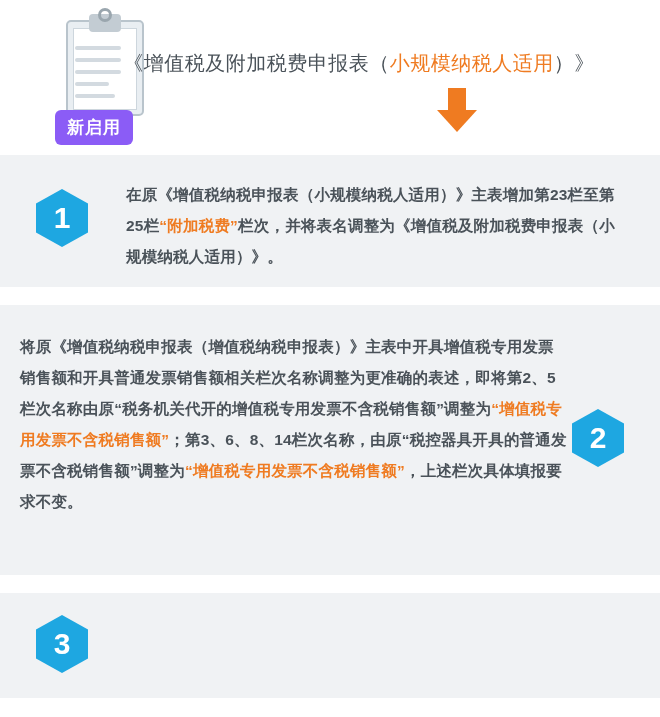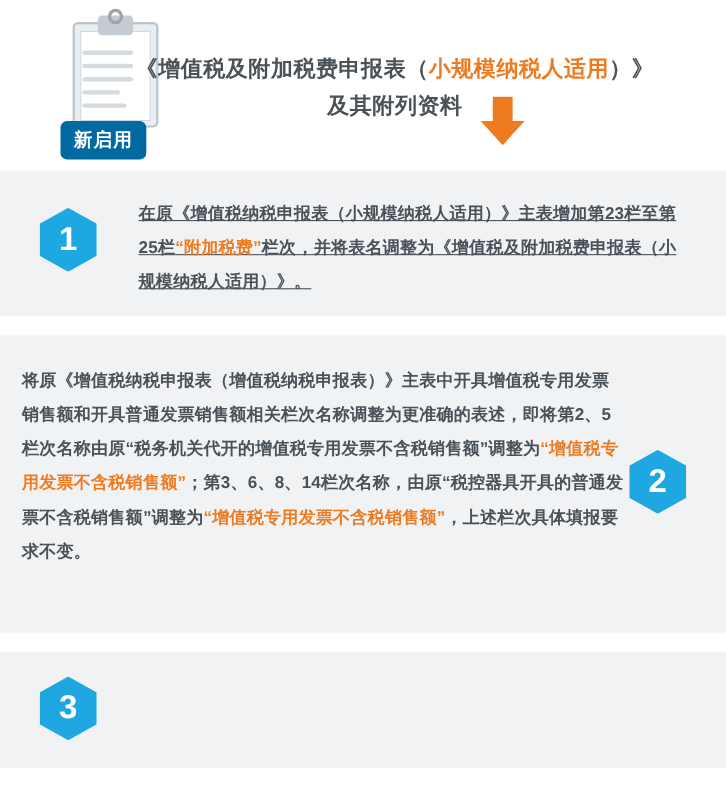--- a/index.html
+++ b/index.html
@@ -77,38 +77,38 @@
     height: 14px;
     border: 3px solid #9aa6ae;
     border-radius: 50%;
     box-sizing: border-box;
     background: transparent;
   }
   .badge-new {
     position: absolute;
     left: 55px;
     top: 110px;
-    background: #0369a1;
+    background: #8b5cf6;
     color: #ffffff;
     font-size: 17px;
     font-weight: bold;
     padding: 6px 12px;
     border-radius: 6px;
     letter-spacing: 1px;
   }
   .title-block {
     position: absolute;
     left: 76px;
     top: 46px;
     width: 566px;
     text-align: center;
   }
   .title-line {
     font-size: 20px;
-    font-weight: bold;
+    font-weight: normal;
     color: #4a5259;
     line-height: 34px;
     letter-spacing: 0.5px;
   }
   .title-hl {
     color: #ef7b21;
   }
   .arrow-down {
     position: absolute;
     left: 437px;
@@ -166,21 +166,20 @@
     color: #4a5259;
     font-size: 15.5px;
     line-height: 31px;
     font-weight: bold;
     letter-spacing: 0.2px;
   }
   .t1 {
     left: 126px;
     top: 24px;
     width: 500px;
-    text-decoration: underline;
   }
   .t2 {
     left: 20px;
     top: 26px;
     width: 548px;
   }
   .t3 {
     left: 126px;
     top: 22px;
     width: 500px;
@@ -204,21 +203,20 @@
       <div class="clip-line" style="top:74px; width:34px;"></div>
       <div class="clip-line" style="top:86px; width:40px;"></div>
       <div class="clip-top"></div>
       <div class="clip-ring"></div>
     </div>
 
     <div class="badge-new">新启用</div>
 
     <div class="title-block">
       <div class="title-line"><span>《增值税及附加税费申报表（</span><span class="title-hl">小规模纳税人适用</span><span>）》</span></div>
-      <div class="title-line">及其附列资料</div>
     </div>
 
     <div class="arrow-down">
       <div class="arrow-stem"></div>
       <div class="arrow-head"></div>
     </div>
   </div>
 
   <div class="section sec1">
     <div class="hexagon hex-1">1</div>

